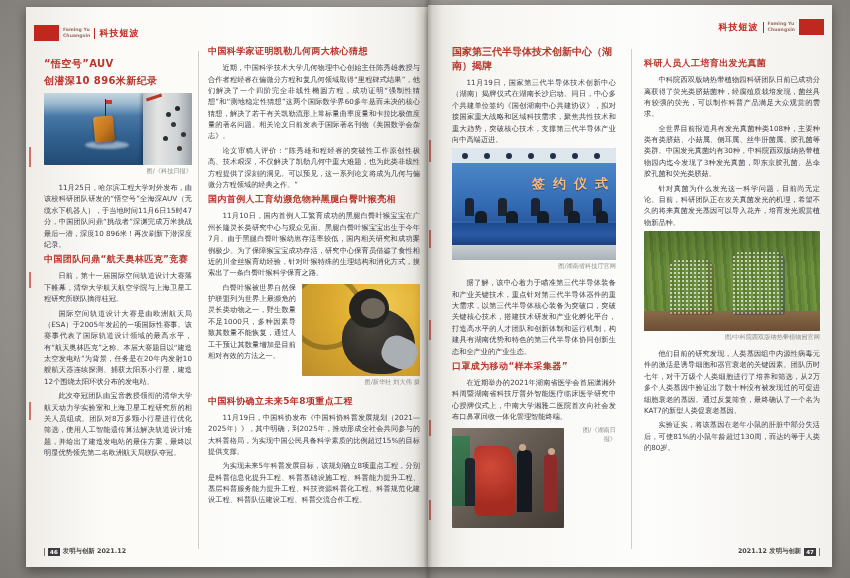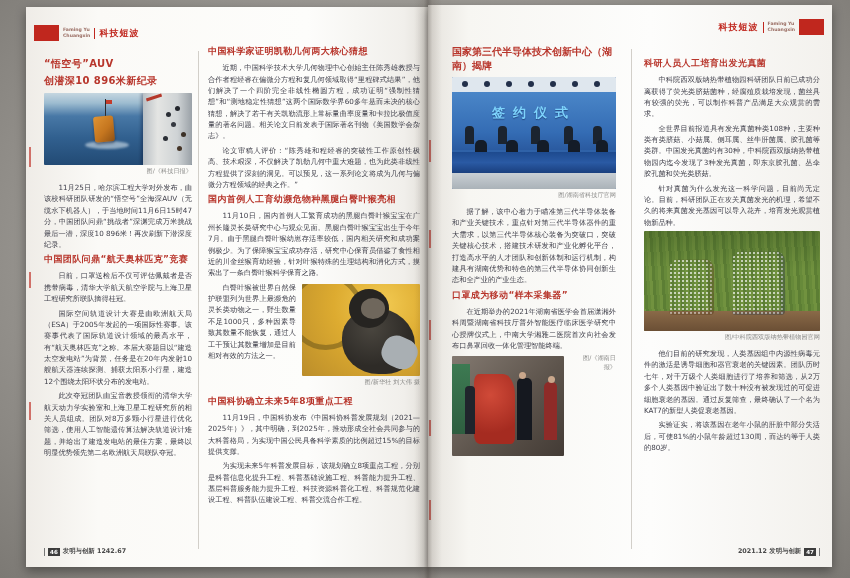--- a/index.html
+++ b/index.html
@@ -47,21 +47,21 @@
   .m-body{right:4%;top:26%;width:62%;height:72%;background:radial-gradient(circle at 40% 30%,#4a463f 0%,#2e2b27 60%);border-radius:45% 55% 40% 50%;}
   .m-head{right:26%;top:6%;width:34%;height:42%;background:#262421;border-radius:50%;}
   .m-face{right:30%;top:16%;width:20%;height:22%;background:#6f675c;border-radius:50%;}
   .m-arm{right:2%;top:58%;width:30%;height:34%;background:#a9afb3;border-radius:40%;transform:rotate(24deg);}
   
   .ph-sign{height:112px;background:#2f62a8;}
   .s-strip{left:0;top:0;width:100%;height:13%;background:#dfe7ee;}
   .s-logo{left:6%;top:4%;width:6px;height:6px;border-radius:50%;background:#23304a;
           box-shadow:22px 0 0 #23304a,44px 0 0 #23304a,66px 0 0 #23304a,88px 0 0 #23304a,110px 0 0 #23304a,132px 0 0 #23304a;}
   .s-back{left:0;top:13%;width:100%;height:52%;background:linear-gradient(180deg,#4a86c8 0%,#346cb4 70%,#2a5aa0 100%);}
-  .s-banner{left:0;top:24%;width:100%;text-align:center;font-size:13px;letter-spacing:8px;color:#7dd3fc;font-weight:bold;text-shadow:0 1px 1px rgba(10,30,80,.5);}
+  .s-banner{left:0;top:24%;width:100%;text-align:right;font-size:13px;letter-spacing:8px;color:#fdba74;font-weight:bold;text-shadow:0 1px 1px rgba(10,30,80,.5);}
   .s-man{top:44%;width:9px;height:18px;background:#1b2430;border-radius:4px 4px 0 0;}
   .s-sit{top:56%;width:12px;height:13px;background:#141c28;border-radius:5px 5px 0 0;}
   .s-table{left:0;top:67%;width:100%;height:19%;background:linear-gradient(180deg,#1d4a8e 0%,#2a5aa4 50%,#1a3f7e 100%);}
   .s-floor{left:0;top:86%;width:100%;height:14%;background:linear-gradient(180deg,#c9cfd4,#aab2b8);}
   
   .ph-unveil{height:100px;background:linear-gradient(135deg,#837970 0%,#5d544c 55%,#433b35 100%);}
   .u-green{left:0;top:8%;width:16%;height:70%;background:linear-gradient(180deg,#3d7a52,#2e5e40);}
   .u-cloth{left:20%;top:18%;width:36%;height:70%;background:radial-gradient(circle at 40% 30%,#d04a38 0%,#a52b20 70%);border-radius:12% 30% 10% 14%;}
   .u-fig1{left:12%;top:30%;width:10px;height:48px;background:#20242c;border-radius:4px 4px 0 0;}
   .u-fig2{left:58%;top:22%;width:15px;height:62px;background:#15181f;border-radius:5px 5px 0 0;}
@@ -116,21 +116,21 @@
           <div class="abs auv-foam"></div>
           <div class="abs auv-mast"></div>
           <div class="abs auv-flag"></div>
           <div class="abs auv-body"></div>
         </div>
         <div class="cap">图/《科技日报》</div>
         <p class="p">11月25日，哈尔滨工程大学对外发布，由该校科研团队研发的“悟空号”全海深AUV（无缆水下机器人），于当地时间11月6日15时47分，中国团队问鼎“挑战者”深渊完成万米挑战最后一潜，深度10 896米！再次刷新下潜深度纪录。</p>
       </div>
       <div class="sect">
         <h2 class="t">中国团队问鼎“航天奥林匹克”竞赛</h2>
-        <p class="p">日前，口罩送检后不仅可评估佩戴者是否携带病毒，清华大学航天航空学院与上海卫星工程研究所联队摘得桂冠。</p>
+        <p class="p">日前，第十一届国际空间轨道设计大赛落下帷幕，清华大学航天航空学院与上海卫星工程研究所联队摘得桂冠。</p>
         <p class="p">国际空间轨道设计大赛是由欧洲航天局（ESA）于2005年发起的一项国际性赛事。该赛事代表了国际轨道设计领域的最高水平，有“航天奥林匹克”之称。本届大赛题目以“建造太空发电站”为背景，任务是在20年内发射10艘航天器连续探测、捕获太阳系小行星，建造12个围绕太阳环状分布的发电站。</p>
         <p class="p">此次夺冠团队由宝音教授领衔的清华大学航天动力学实验室和上海卫星工程研究所的相关人员组成。团队对8万多颗小行星进行优化筛选，使用人工智能遗传算法解决轨道设计难题，并给出了建造发电站的最佳方案，最终以明显优势领先第二名欧洲航天局联队夺冠。</p>
       </div>
     </div>
 
     <div class="col" style="left:182px;top:38px;width:212px;">
       <div>
         <h2 class="t">中国科学家证明凯勒几何两大核心猜想</h2>
         <p class="p">近期，中国科学技术大学几何物理中心创始主任陈秀雄教授与合作者程经睿在偏微分方程和复几何领域取得“里程碑式结果”，他们解决了一个四阶完全非线性椭圆方程，成功证明“强制性猜想”和“测地稳定性猜想”这两个国际数学界60多年悬而未决的核心猜想，解决了若干有关凯勒流形上常标量曲率度量和卡拉比极值度量的著名问题。相关论文日前发表于国际著名刊物《美国数学会杂志》。</p>
         <p class="p">论文审稿人评价：“陈秀雄和程经睿的突破性工作原创性极高、技术艰深，不仅解决了凯勒几何中重大难题，也为此类非线性方程提供了深刻的洞见。可以预见，这一系列论文将成为几何与偏微分方程领域的经典之作。”</p>
@@ -154,21 +154,21 @@
       <div class="sect">
         <h2 class="t">中国科协确立未来5年8项重点工程</h2>
         <p class="p">11月19日，中国科协发布《中国科协科普发展规划（2021—2025年）》，其中明确，到2025年，推动形成全社会共同参与的大科普格局，为实现中国公民具备科学素质的比例超过15%的目标提供支撑。</p>
         <p class="p">为实现未来5年科普发展目标，该规划确立8项重点工程，分别是科普信息化提升工程、科普基础设施工程、科普能力提升工程、基层科普服务能力提升工程、科技资源科普化工程、科普规范化建设工程、科普队伍建设工程、科普交流合作工程。</p>
       </div>
     </div>
 
     <div class="foot" style="left:18px;bottom:11px;">
       <span class="fbar"></span>
       <span class="fpage">46</span>
-      <span>发明与创新 1242.67</span>
+      <span>发明与创新 2021.12</span>
     </div>
 
     <div class="bleed" style="left:3px;top:140px;height:20px;"></div>
     <div class="bleed" style="left:3px;top:265px;height:16px;"></div>
     <div class="bleed" style="left:3px;top:395px;height:18px;"></div>
   </div>
 
   <div class="page page-right">
     <div class="hd" style="right:8px;top:14px;">
       <div class="brand">科技短波</div>
@@ -178,20 +178,21 @@
           <div>Chuangxin</div>
       </div>
       <div class="sq"></div>
     </div>
 
     <div class="vsep" style="left:203px;top:44px;height:500px;"></div>
 
     <div class="col" style="left:24px;top:40px;width:164px;">
       <div>
         <h2 class="t t-sm">国家第三代半导体技术创新中心（湖南）揭牌</h2>
+        <p class="p">11月19日，国家第三代半导体技术创新中心（湖南）揭牌仪式在湖南长沙启动。同日，中心多个共建单位签约《国创湖南中心共建协议》，拟对接国家重大战略和区域科技需求，聚焦共性技术和重大趋势，突破核心技术，支撑第三代半导体产业向中高端迈进。</p>
         <div class="photo ph-sign">
           <div class="abs s-back"></div>
           <div class="abs s-strip"></div>
           <div class="abs s-logo"></div>
           <div class="abs s-banner">签约仪式</div>
           <div class="abs s-man" style="left:8%;"></div>
           <div class="abs s-man" style="left:28%;"></div>
           <div class="abs s-man" style="left:48%;"></div>
           <div class="abs s-man" style="left:68%;"></div>
           <div class="abs s-man" style="left:86%;"></div>

